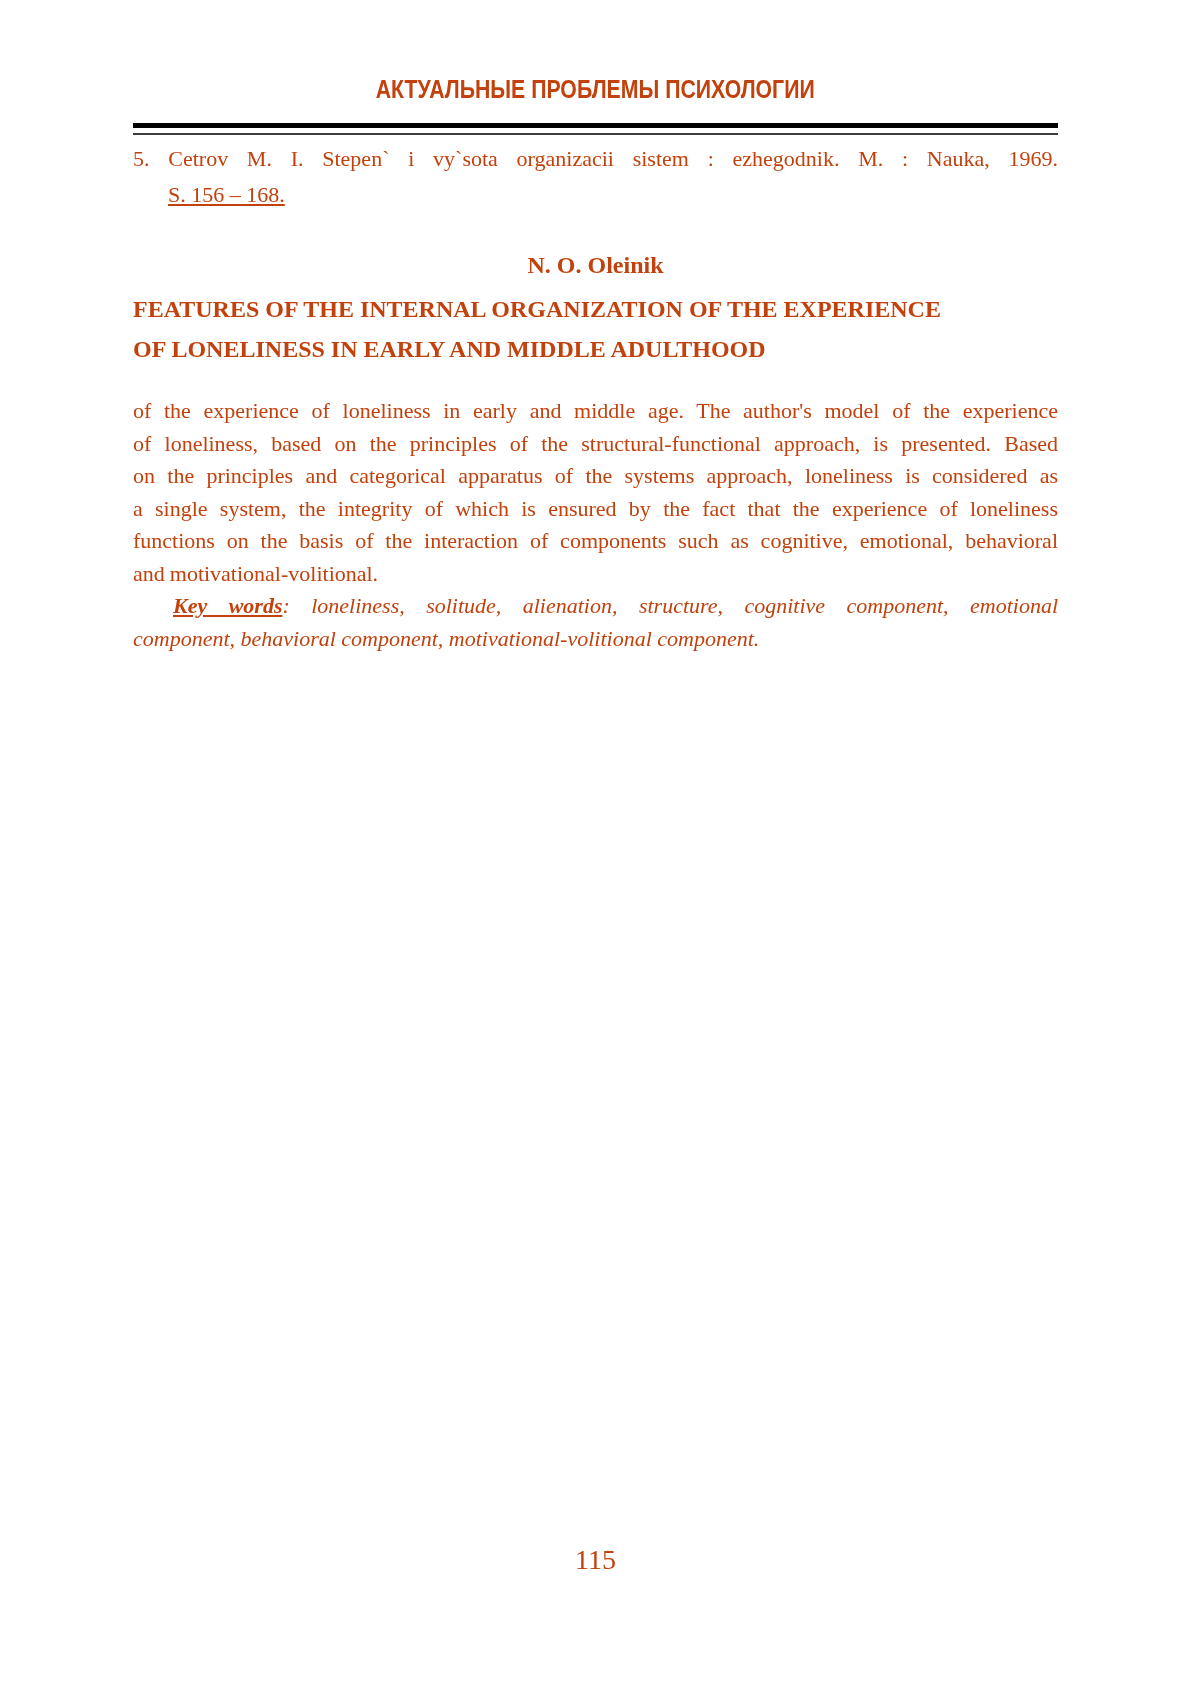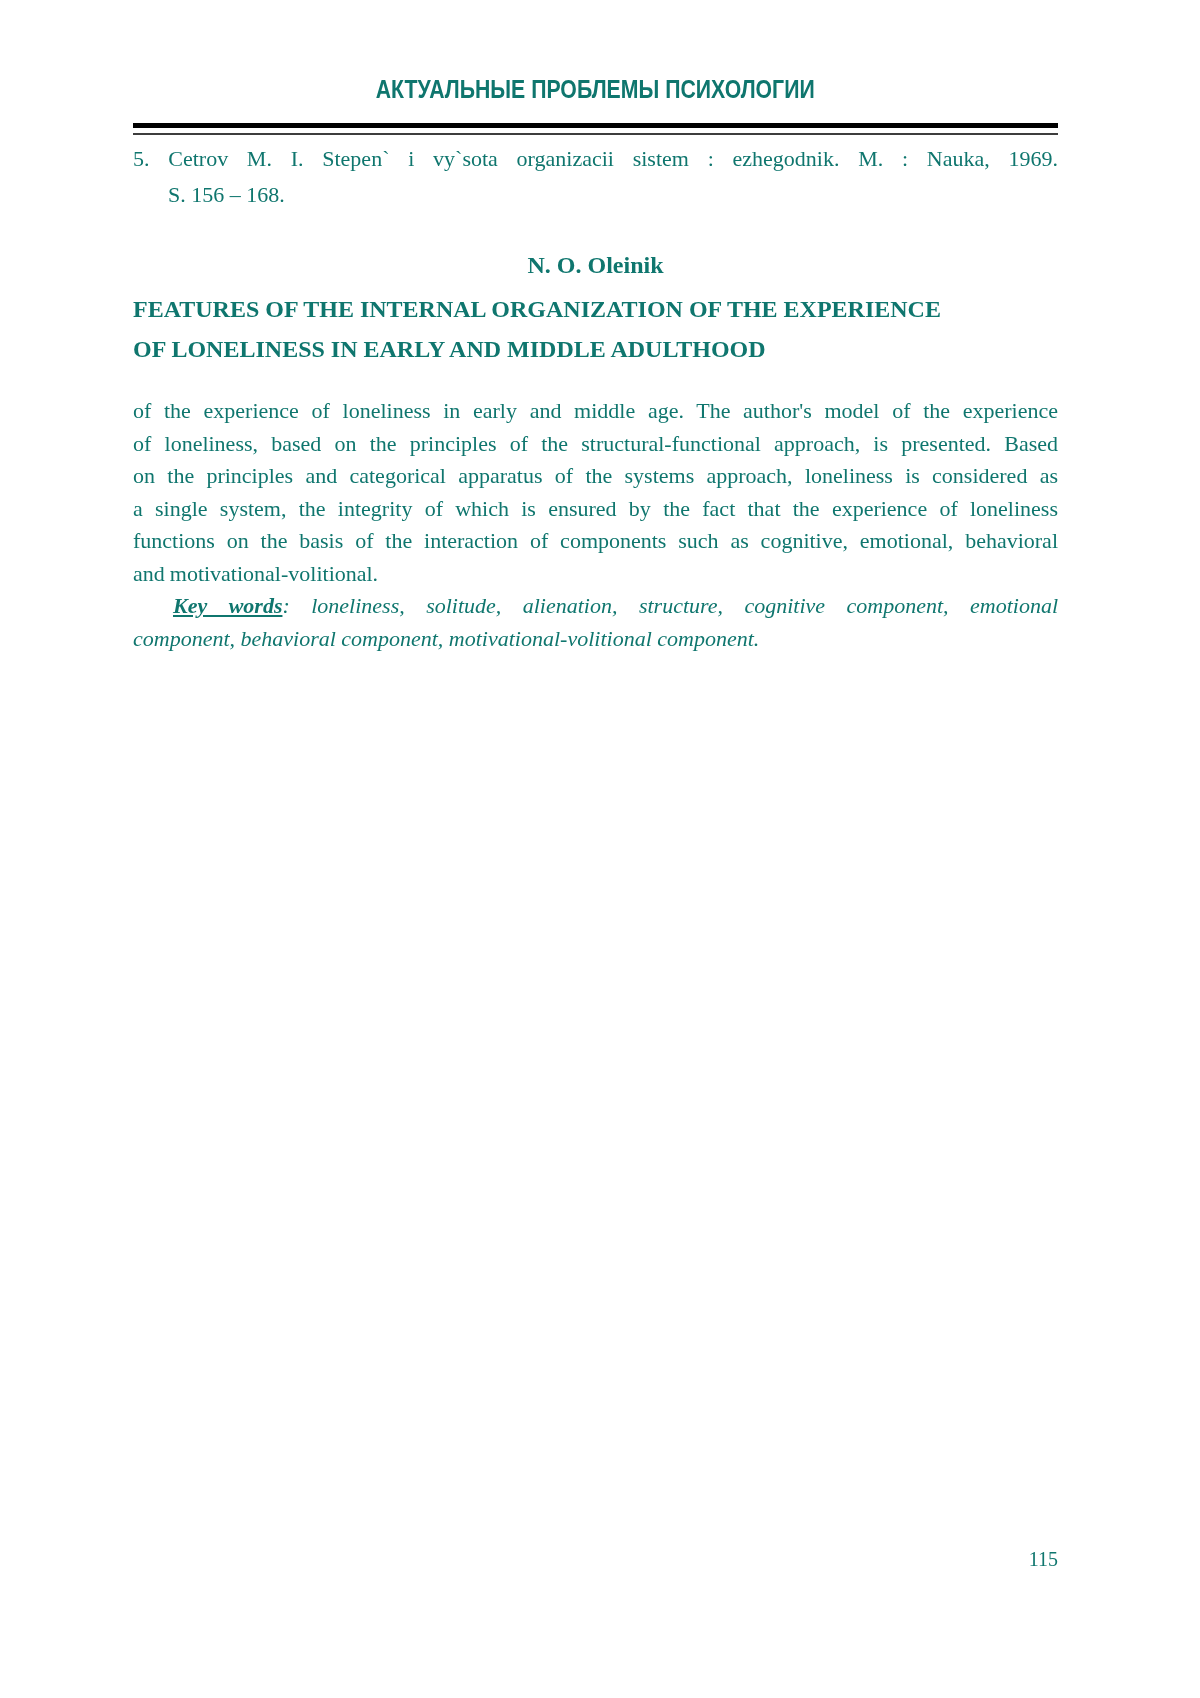--- a/index.html
+++ b/index.html
@@ -2,21 +2,21 @@
 <html><head>
 <meta charset="utf-8">
 <style>
   * { margin: 0; padding: 0; box-sizing: border-box; }
   html, body { background: #ffffff; }
   .page {
     position: relative;
     width: 1200px;
     height: 1698px;
     background: #ffffff;
-    color: #0f766e;
+    color: #c2410c;
     font-family: "Liberation Serif", "DejaVu Serif", serif;
     overflow: hidden;
   }
   .content {
     width: 925px;
     margin-left: 133px;
   }
   .running-head {
     margin-top: 74px;
     text-align: center;
@@ -36,21 +36,21 @@
 
   .reference {
     margin-top: 6px;
     font-size: 22px;
     line-height: 36px;
   }
   .just {
     text-align: justify;
     text-align-last: justify;
   }
-  .ref-cont { padding-left: 35px; }
+  .ref-cont { padding-left: 35px; text-decoration: underline; }
 
   .author {
     margin-top: 36px;
     text-align: center;
     font-weight: bold;
     font-size: 24px;
     line-height: 33px;
   }
   .title {
     margin-top: 7px;
@@ -73,22 +73,22 @@
     line-height: 32.5px;
     font-style: italic;
   }
   .kw-label { font-weight: bold; text-decoration: underline; }
 
   .page-number {
     position: absolute;
     top: 1543px;
     left: 133px;
     width: 925px;
-    text-align: right;
-    font-size: 20px;
+    text-align: center;
+    font-size: 28px;
     line-height: 33px;
   }
 </style>
 </head>
 <body>
 
 <div class="page">
   <div class="content">
 
     <div class="running-head">

